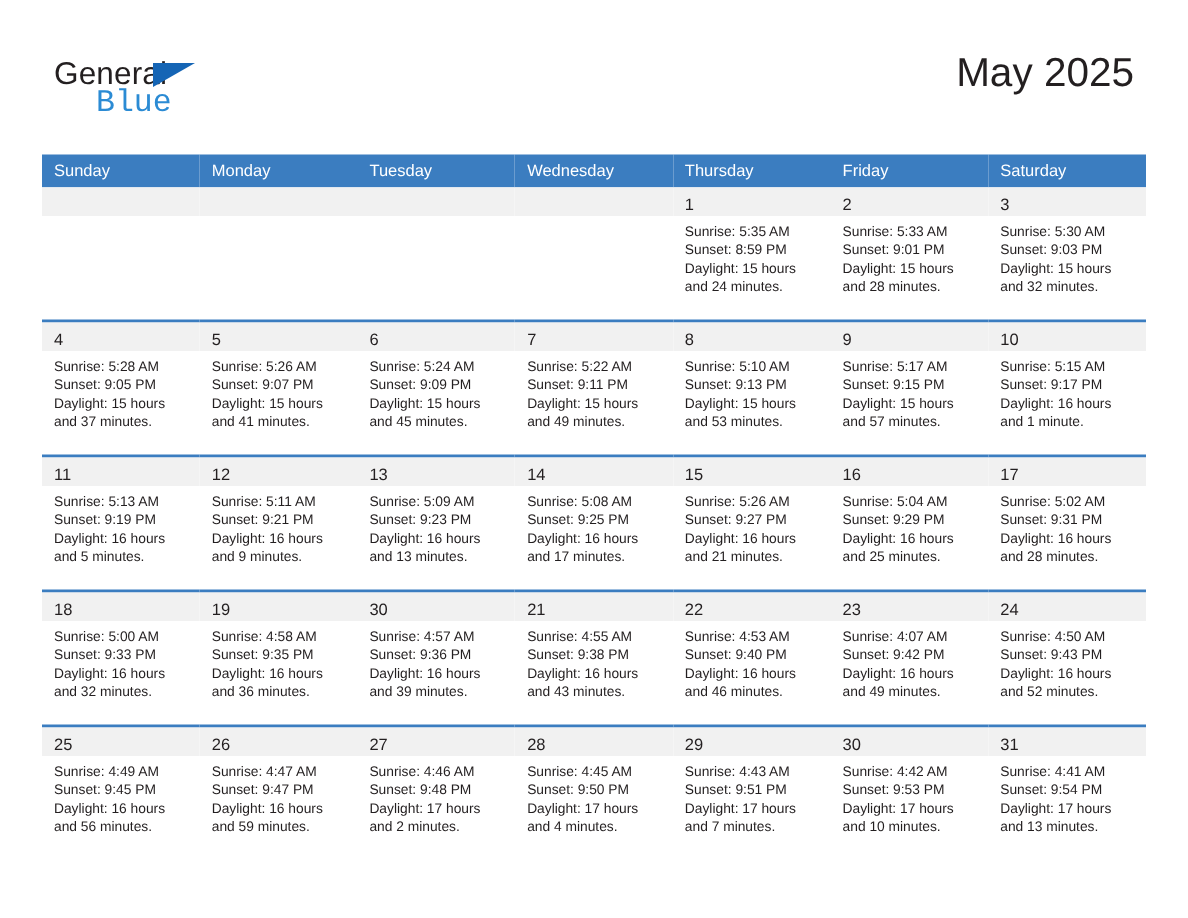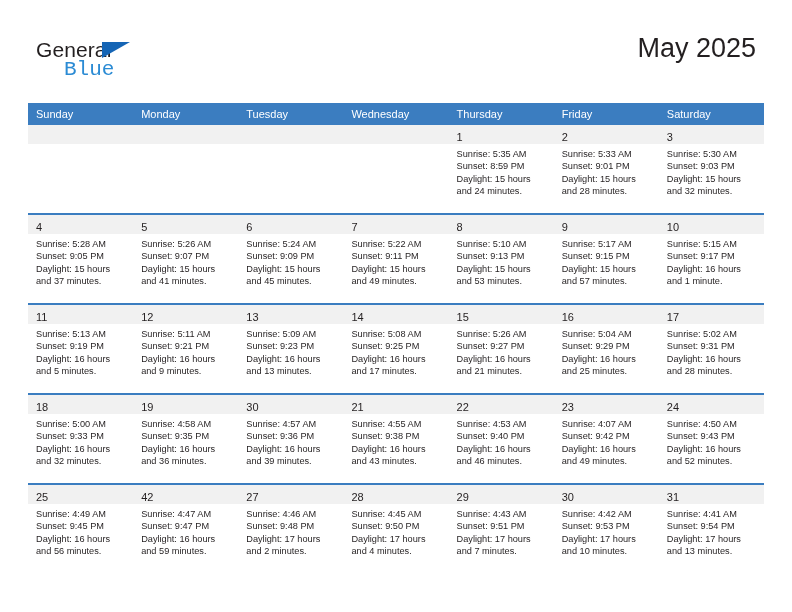--- a/index.html
+++ b/index.html
@@ -475,21 +475,21 @@
                 <div class="details">
                   <div>Sunrise: 4:49 AM</div>
                   <div>Sunset: 9:45 PM</div>
                   <div>Daylight: 16 hours</div>
                   <div>and 56 minutes.</div>
                 </div>
               </div>
             </td>
             <td>
               <div class="cell">
-                <div class="daynum-band"><span class="daynum">42</span></div>
+                <div class="daynum-band"><span class="daynum">26</span></div>
                 <div class="details">
                   <div>Sunrise: 4:47 AM</div>
                   <div>Sunset: 9:47 PM</div>
                   <div>Daylight: 16 hours</div>
                   <div>and 59 minutes.</div>
                 </div>
               </div>
             </td>
             <td>
               <div class="cell">

